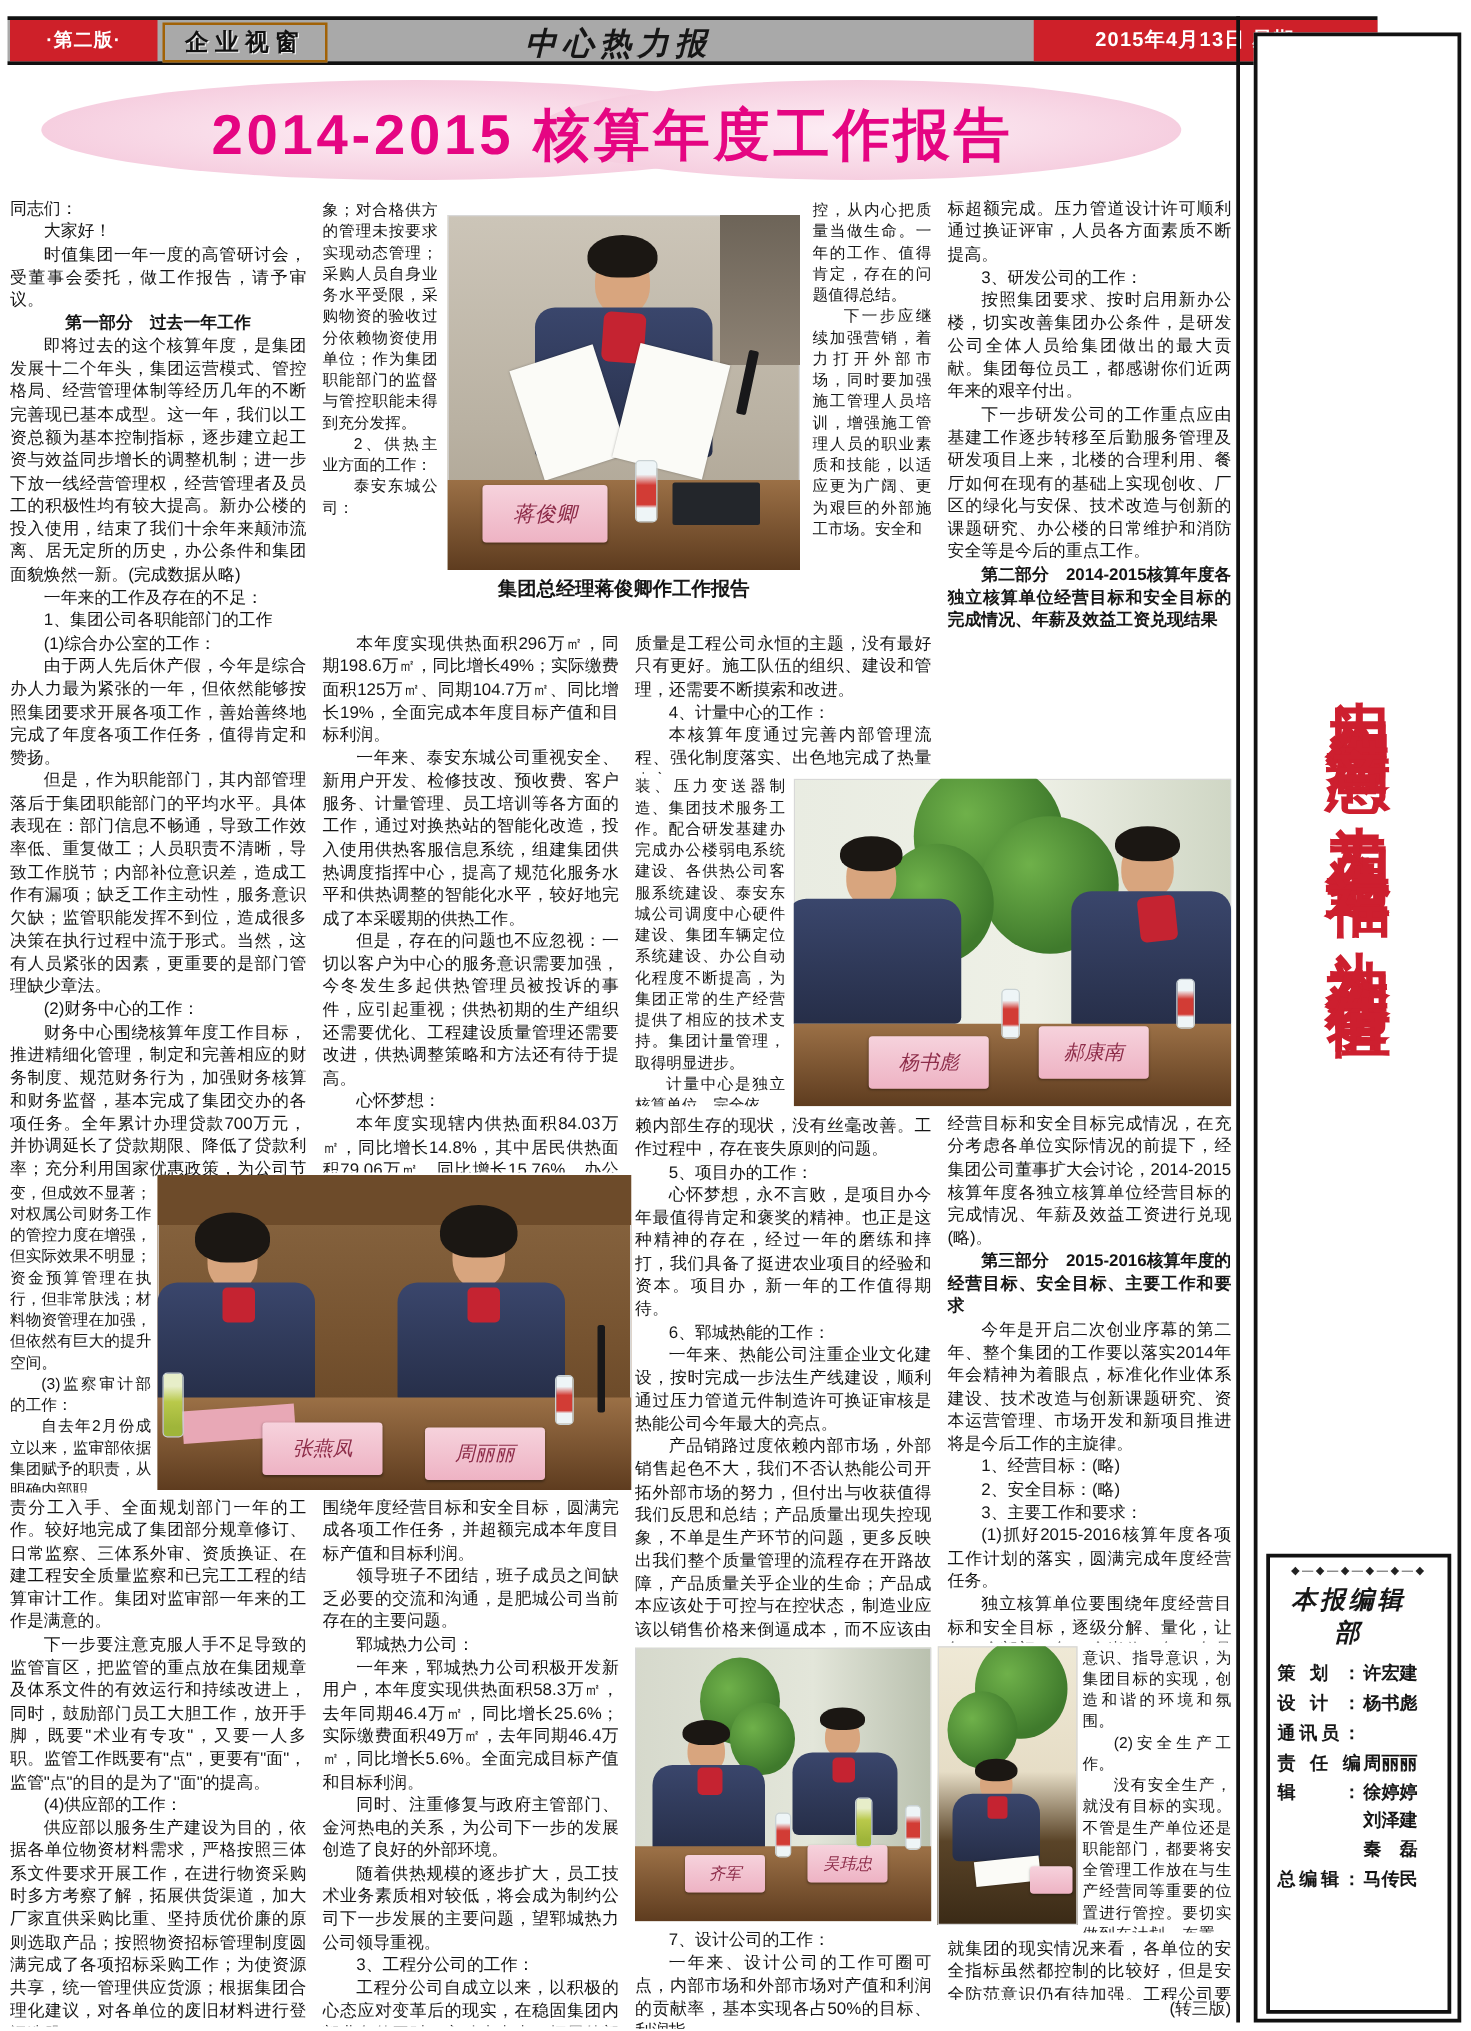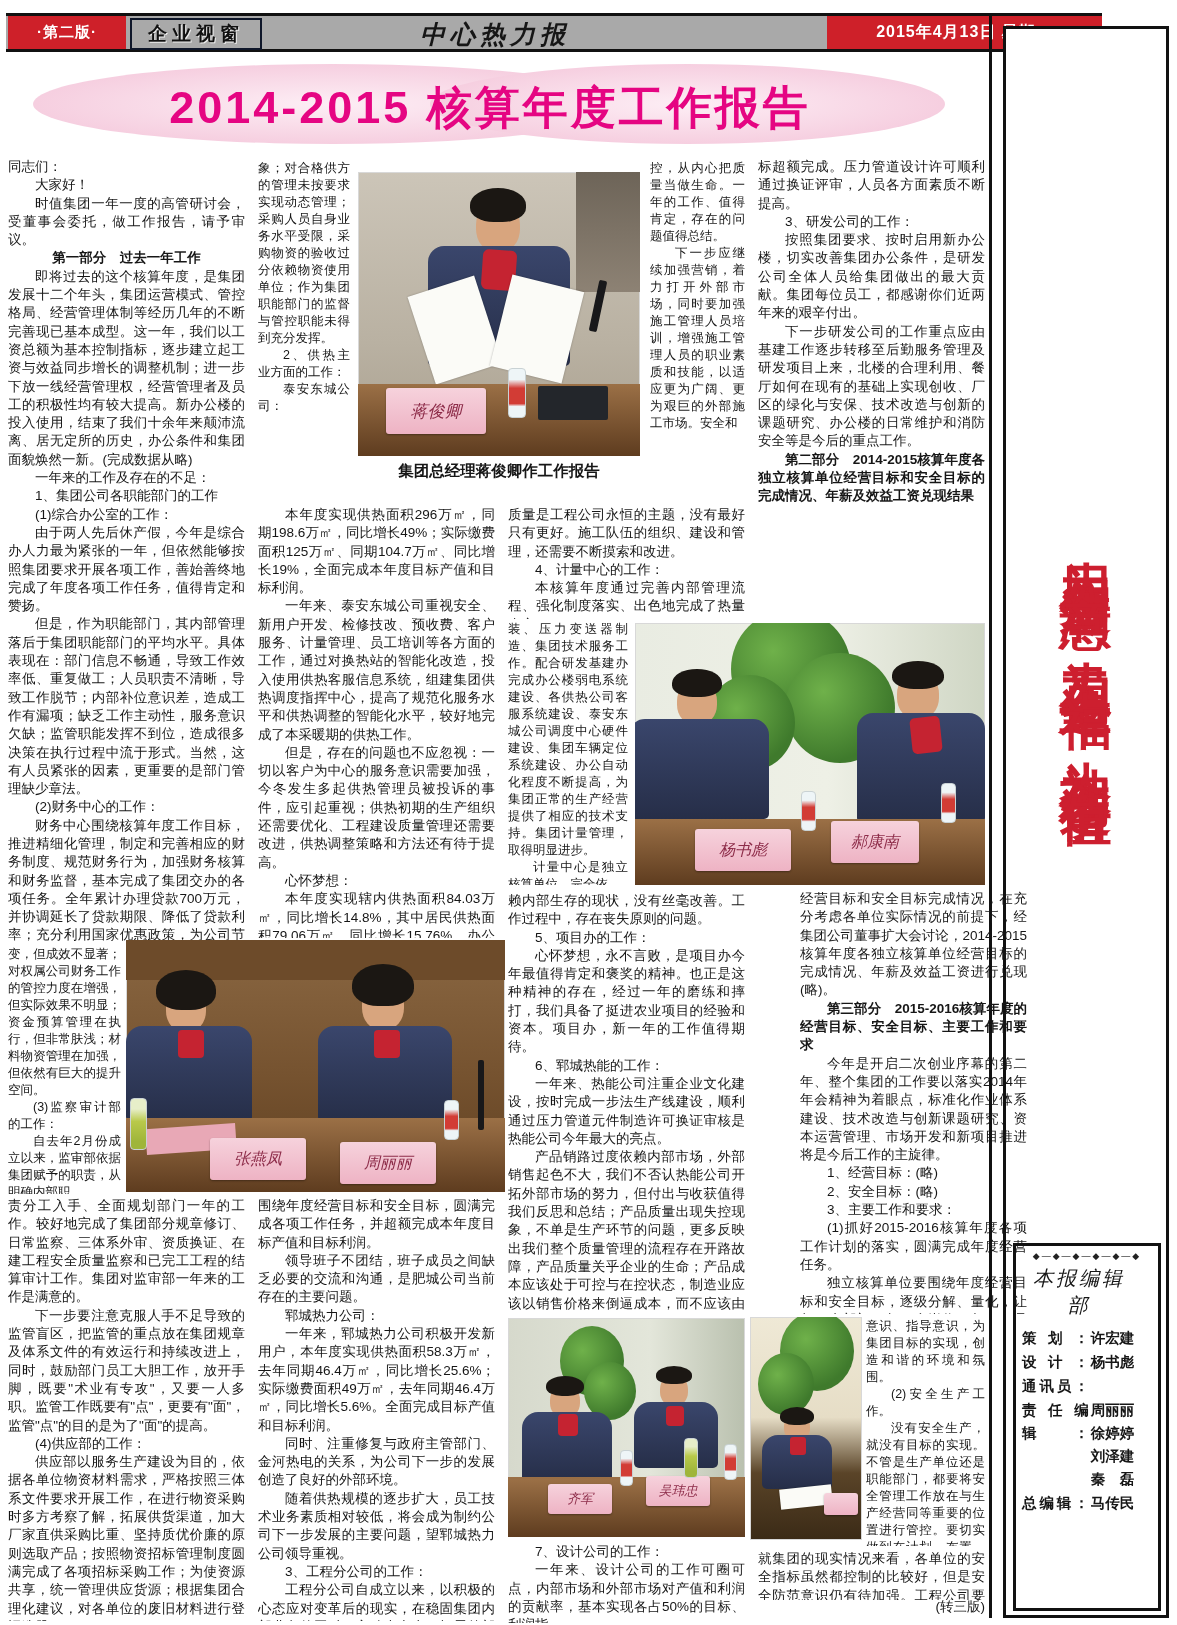--- a/index.html
+++ b/index.html
@@ -4,21 +4,21 @@
 <style>
   html,body{margin:0;padding:0;background:#888;}
   #page{position:relative;width:1177px;height:1625px;background:#ffffff;margin:0 auto;overflow:hidden;
         font-family:"Liberation Sans","DejaVu Sans",sans-serif;color:#161616;}
   .abs{position:absolute;}
   
   .rule{position:absolute;background:#111;}
   #graybar{position:absolute;left:6px;top:16px;width:1096px;height:33px;background:#a9a9a9;}
   #editionbox{position:absolute;left:8px;top:16px;width:118px;height:33px;background:#ce2029;color:#fff;
       font-weight:bold;font-size:15px;display:flex;align-items:center;justify-content:center;letter-spacing:1px;}
-  #channelbox{position:absolute;left:130px;top:18px;width:128px;height:28px;border:2px solid #0f172a;
+  #channelbox{position:absolute;left:130px;top:18px;width:128px;height:28px;border:2px solid #a16207;
       display:flex;align-items:center;justify-content:center;font-weight:bold;font-size:19px;letter-spacing:5px;
       color:#111;text-shadow:1px 1px 0 #eee;background:#a9a9a9;}
   #masthead{position:absolute;left:380px;top:18px;width:230px;height:30px;text-align:center;
       font-family:"DejaVu Serif","Liberation Serif",serif;font-style:italic;font-weight:bold;font-size:25px;letter-spacing:5px;}
   #datebox{position:absolute;left:827px;top:16px;width:275px;height:33px;background:#ce2029;color:#fff;
       font-weight:bold;font-size:16px;display:flex;align-items:center;justify-content:center;letter-spacing:1px;}
   
   .ellipse{position:absolute;border-radius:50%;background:radial-gradient(ellipse at center,#fdeef5 0%,#f6cfe0 70%,#f2c3d8 100%);}
   #headline{position:absolute;left:30px;top:78px;width:920px;text-align:center;color:#e50582;
       font-size:45px;font-weight:bold;letter-spacing:3px;font-family:"Liberation Sans","DejaVu Sans",sans-serif;}
@@ -51,21 +51,21 @@
   #vrule{position:absolute;left:989px;top:13px;width:3px;height:1605px;background:#111;}
   #sidebox{position:absolute;left:1003px;top:26px;width:166px;height:1592px;border:3px solid #111;background:#fff;box-sizing:border-box;}
   #slogan{position:absolute;left:1003px;top:40px;width:166px;height:1200px;
       writing-mode:vertical-rl;text-orientation:upright;font-size:52px;line-height:166px;
       font-family:"DejaVu Serif","Liberation Serif",serif;font-weight:bold;color:#cd1f2f;
       text-align:center;letter-spacing:6px;}
   #edbox{position:absolute;left:1013px;top:1243px;width:148px;height:368px;border:3px solid #111;
       background:#fff;box-sizing:border-box;padding:5px 6px;overflow:hidden;}
   #ed-divider{text-align:center;font-size:9px;letter-spacing:2px;color:#222;white-space:nowrap;overflow:hidden;}
   #ed-title{text-align:center;font-family:"DejaVu Serif","Liberation Serif",serif;font-style:italic;
-      font-weight:normal;font-size:20px;letter-spacing:3px;margin:4px 16px 8px 0;}
+      font-weight:bold;font-size:20px;letter-spacing:3px;margin:4px 16px 8px 0;}
   .ed-row{display:flex;font-size:14.5px;font-weight:bold;line-height:23px;margin-bottom:1px;}
   .ed-label{width:4.6em;text-align:justify;text-align-last:justify;flex:none;}
   .ed-names{display:flex;flex-direction:column;flex:1;padding-left:2px;}
 </style>
 </head>
 <body>
 
 <div id="page">
 
   <div class="rule" style="left:6px;top:13px;width:1096px;height:3px"></div>
@@ -155,21 +155,21 @@
       <p class="para">一年来、设计公司的工作可圈可点，内部市场和外部市场对产值和利润的贡献率，基本实现各占50%的目标、利润指</p>
     </div>
 
   <div class="tb" style="left:758px;top:158px;width:227px;height:462px">
       <p class="para c">标超额完成。压力管道设计许可顺利通过换证评审，人员各方面素质不断提高。</p>
       <p class="para">3、研发公司的工作：</p>
       <p class="para">按照集团要求、按时启用新办公楼，切实改善集团办公条件，是研发公司全体人员给集团做出的最大贡献。集团每位员工，都感谢你们近两年来的艰辛付出。</p>
       <p class="para">下一步研发公司的工作重点应由基建工作逐步转移至后勤服务管理及研发项目上来，北楼的合理利用、餐厅如何在现有的基础上实现创收、厂区的绿化与安保、技术改造与创新的课题研究、办公楼的日常维护和消防安全等是今后的重点工作。</p>
       <p class="para h">第二部分　2014-2015核算年度各独立核算单位经营目标和安全目标的完成情况、年薪及效益工资兑现结果</p>
     </div>
-  <div class="tb" style="left:800px;top:890px;width:227px;height:424px">
+  <div class="tb" style="left:758px;top:890px;width:227px;height:424px">
       <p class="para c">经营目标和安全目标完成情况，在充分考虑各单位实际情况的前提下，经集团公司董事扩大会讨论，2014-2015核算年度各独立核算单位经营目标的完成情况、年薪及效益工资进行兑现(略)。</p>
       <p class="para h">第三部分　2015-2016核算年度的经营目标、安全目标、主要工作和要求</p>
       <p class="para">今年是开启二次创业序幕的第二年、整个集团的工作要以落实2014年年会精神为着眼点，标准化作业体系建设、技术改造与创新课题研究、资本运营管理、市场开发和新项目推进将是今后工作的主旋律。</p>
       <p class="para">1、经营目标：(略)</p>
       <p class="para">2、安全目标：(略)</p>
       <p class="para">3、主要工作和要求：</p>
       <p class="para">(1)抓好2015-2016核算年度各项工作计划的落实，圆满完成年度经营任务。</p>
       <p class="para">独立核算单位要围绕年度经营目标和安全目标，逐级分解、量化，让每一个部门、每一个岗位、每一名员工，都知晓、明白承担的任务和各项生产指标，并确保完成。</p>
     </div>
   <div class="tb nr" style="left:866px;top:1318px;width:119px;height:228px">

